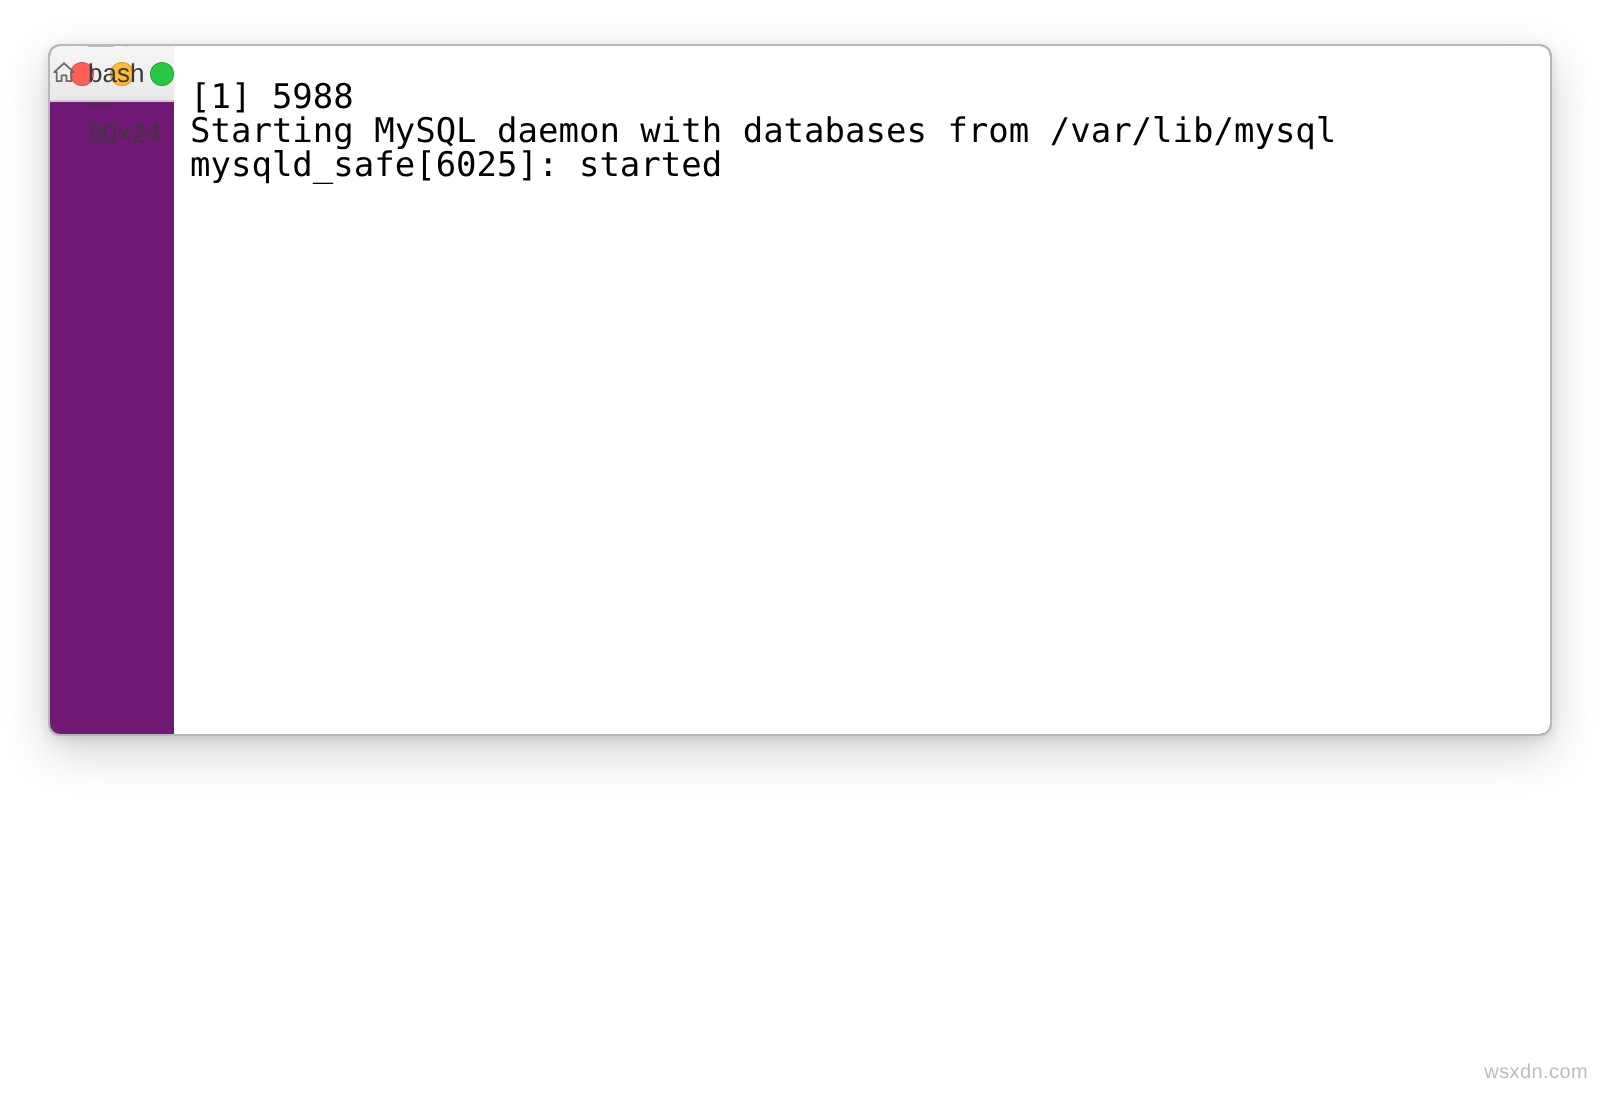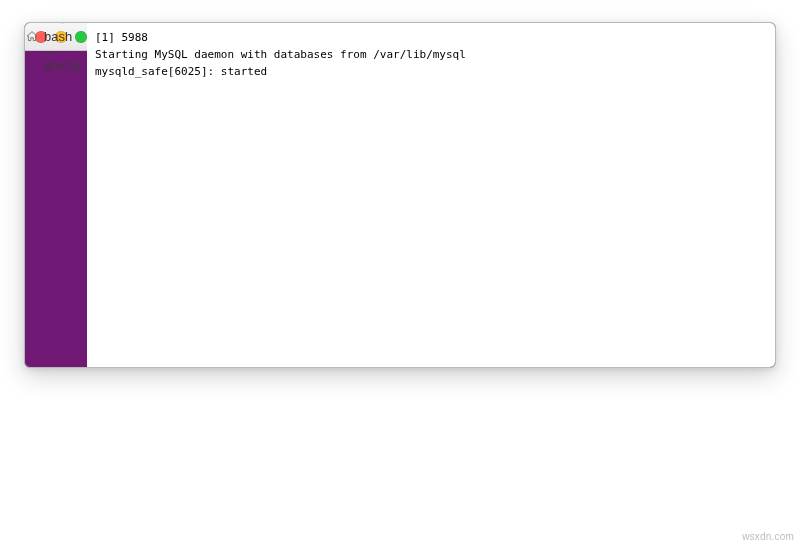--- a/index.html
+++ b/index.html
@@ -68,23 +68,23 @@
       width: 14px;
       height: 13px;
       display: inline-block;
     }
     .title-text {
       font-weight: 400;
     }
     .terminal-body {
       flex: 1;
       background: #ffffff;
-      padding: 6px 8px;
+      padding: 18px 8px;
       font-family: "Menlo", "Monaco", "Consolas", monospace;
-      font-size: 11px;
+      font-size: 17px;
       line-height: 17px;
       color: #000000;
       white-space: pre;
       overflow: hidden;
     }
     .watermark {
       position: absolute;
       right: 6px;
       bottom: 6px;
       font-size: 10px;

